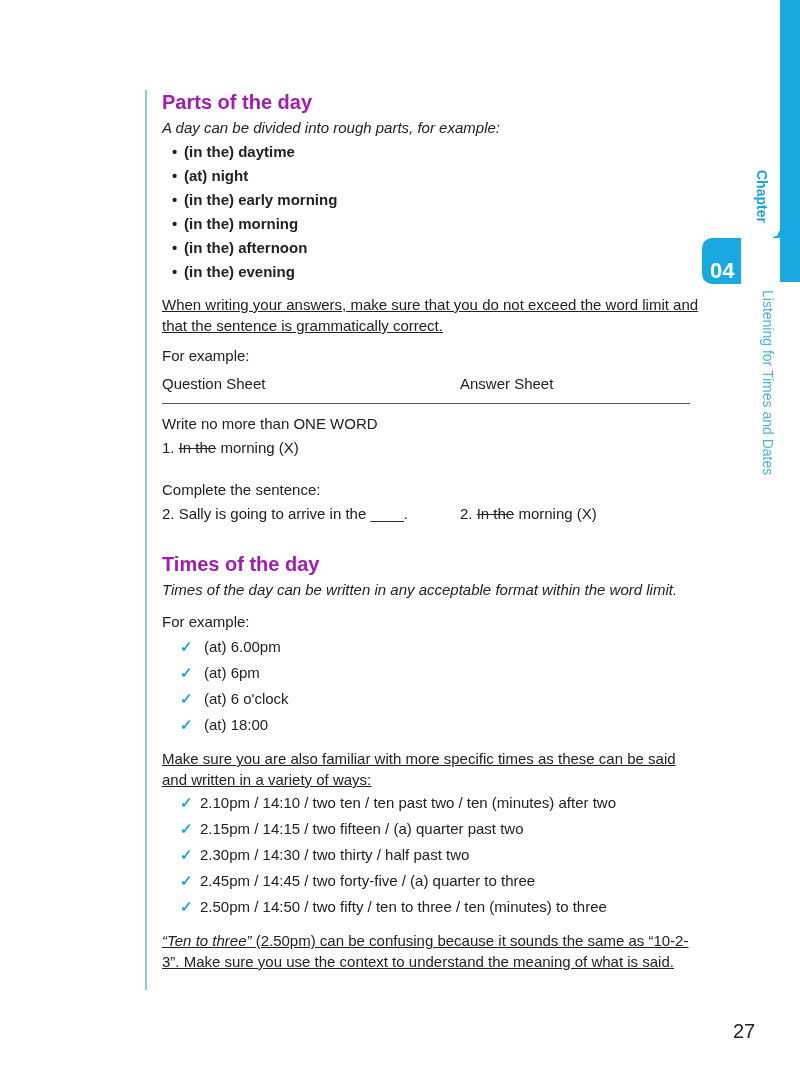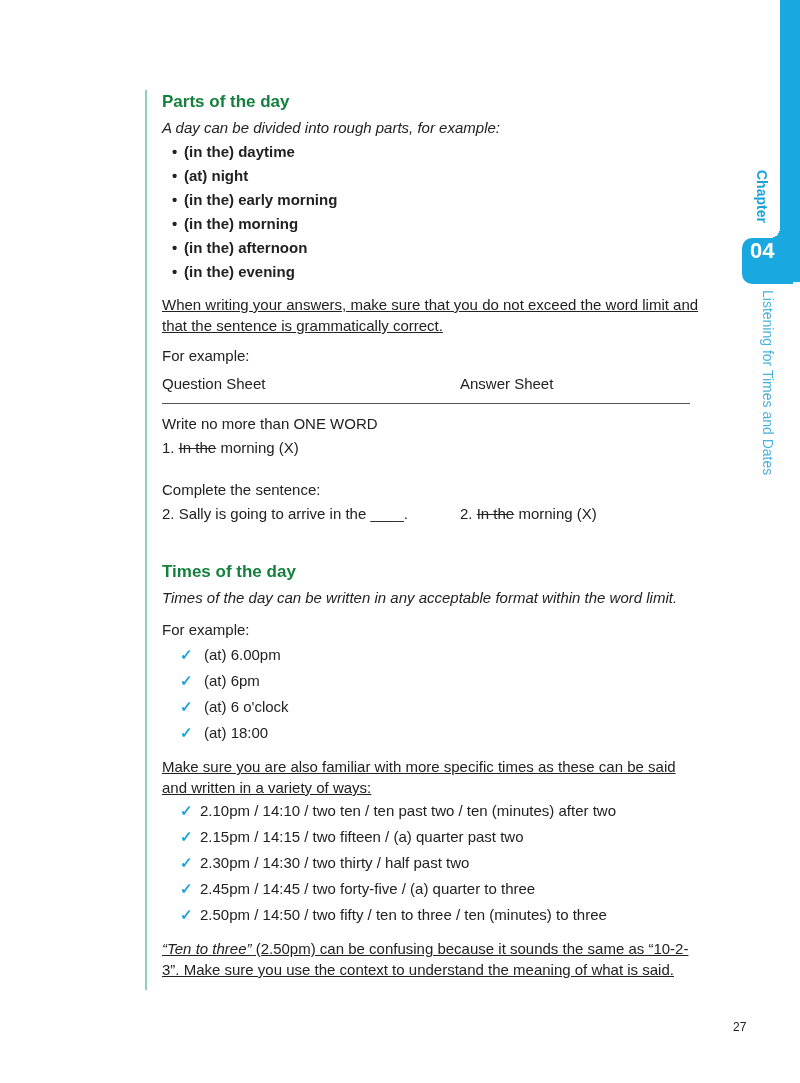--- a/index.html
+++ b/index.html
@@ -11,69 +11,69 @@
   }
   .rule-left {
     position: absolute; left: 145px; top: 90px; width: 2px; height: 900px;
     background: #8fcfc6;
   }
   .content {
     position: absolute; left: 162px; top: 90px; width: 540px;
     font-size: 15px; line-height: 24px;
   }
   h2 {
-    color: #15803d; font-size: 17px; font-weight: bold; margin: 0; line-height: 24px;
+    color: #a21caf; font-size: 20px; font-weight: bold; margin: 0; line-height: 24px;
   }
   p { margin: 0; }
   .intro { margin-top: 2px; font-style: italic; }
   ul.bullets { list-style: none; margin: 0; padding: 0 0 0 10px; font-weight: bold; }
   ul.bullets li { position: relative; padding-left: 12px; line-height: 24px; }
   ul.bullets li::before { content: "•"; position: absolute; left: 0; top: 0; }
   .para { margin-top: 10px; line-height: 21px; text-decoration: underline; }
   .forex { margin-top: 8px; }
   .table { margin-top: 4px; width: 528px; }
   .thead { display: flex; border-bottom: 1.5px solid #555; padding-bottom: 7px; }
   .col-q { width: 298px; }
   .col-a { flex: 1; }
   .trow { display: flex; }
   .strike { text-decoration: line-through; }
   .subhead { margin-top: 8px; }
   .gap { height: 18px; }
-  .sec2 { margin-top: 34px; }
+  .sec2 { margin-top: 26px; }
   .checks { list-style: none; margin: 0; padding: 0 0 0 18px; }
   .checks li { position: relative; padding-left: 24px; line-height: 26px; }
   .checks.tight li { padding-left: 20px; }
   .check { position: absolute; left: 0; top: 0; color: #1aa3d9; font-weight: bold; }
   .italic { font-style: italic; }
   .tab-strip {
     position: absolute; left: 780px; top: 0; width: 20px; height: 282px;
     background: #1aa8e0;
   }
   .tab-box {
-    position: absolute; left: 742px; top: 238px; width: 51px; height: 46px;
+    position: absolute; left: 702px; top: 238px; width: 39px; height: 46px;
     background: #1aa8e0; border-radius: 10px 0 0 10px;
     color: #ffffff; font-weight: bold; font-size: 22px;
-    display: flex; align-items: flex-start; padding-left: 8px; box-sizing: border-box;
+    display: flex; align-items: flex-end; padding-left: 8px; box-sizing: border-box;
   }
   .tab-corner {
     position: absolute; left: 770px; top: 228px; width: 10px; height: 10px;
     background: radial-gradient(circle at 0 0, transparent 10px, #1aa8e0 10px);
   }
   .chapter-label {
     position: absolute; left: 770px; top: 170px;
     transform-origin: 0 0; transform: rotate(90deg);
     color: #1aa3d9; font-weight: bold; font-size: 14px; white-space: nowrap;
   }
   .chapter-title {
     position: absolute; left: 776px; top: 290px;
     transform-origin: 0 0; transform: rotate(90deg);
     color: #49b3dd; font-size: 14px; white-space: nowrap;
   }
   .page-num {
-    position: absolute; left: 733px; top: 1020px; font-size: 12px; color: #222;
+    position: absolute; left: 733px; top: 1020px; font-size: 20px; color: #222;
   }
 </style>
 </head>
 <body>
 
 <div class="rule-left"></div>
 
 <div class="tab-strip"></div>
 <div class="tab-corner"></div>
 <div class="tab-box">

